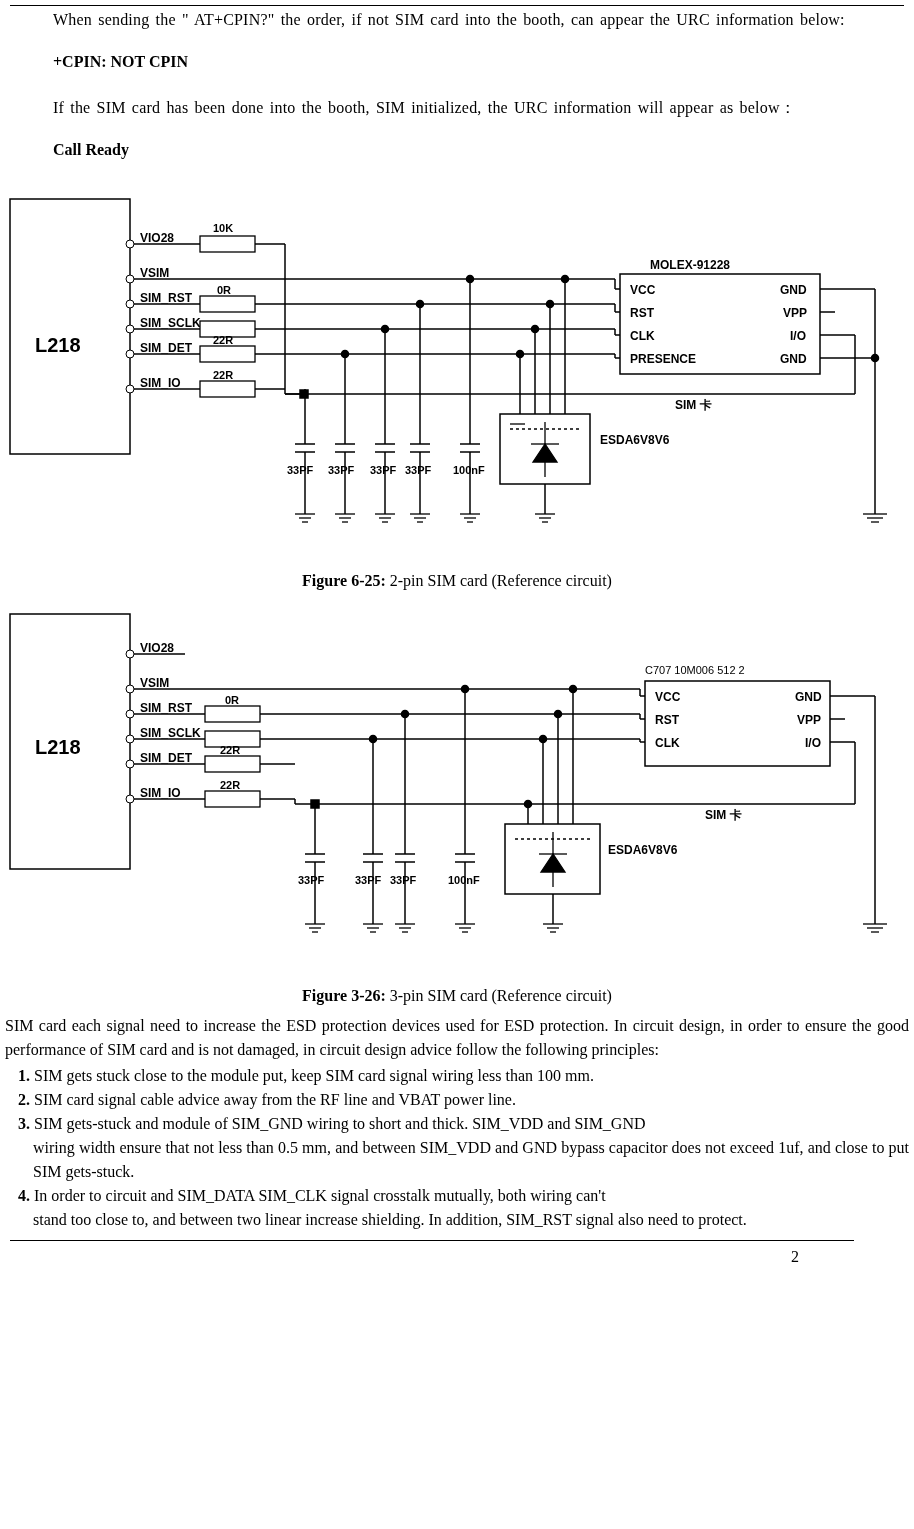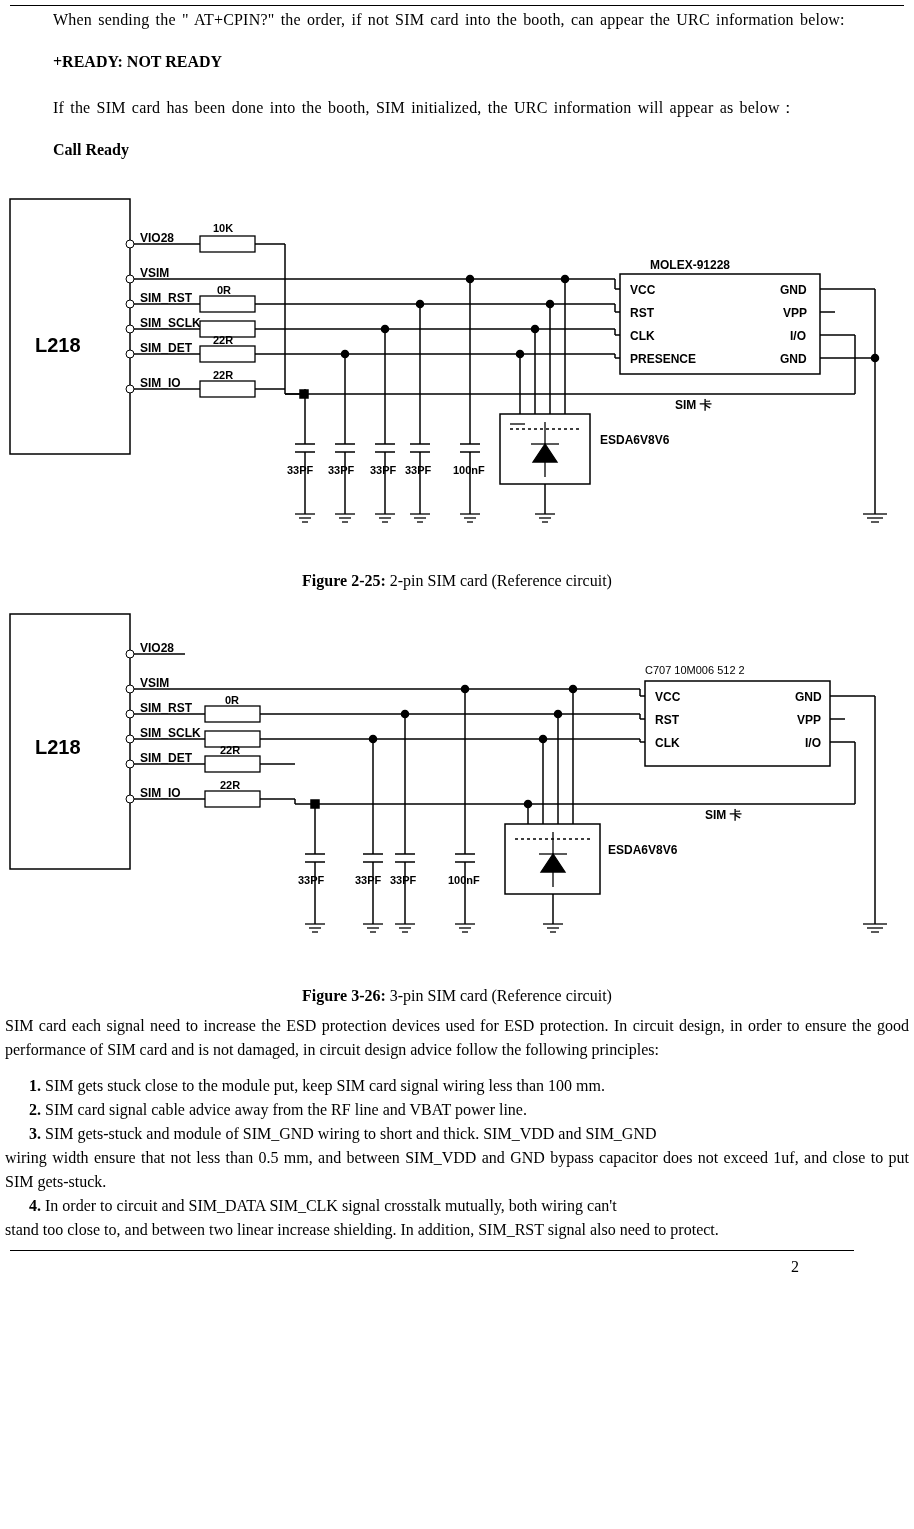--- a/index.html
+++ b/index.html
@@ -24,25 +24,26 @@
     .heading-indent { margin-left: 48px; font-weight: bold; margin-bottom: 22px; }
     .diagram-container {
       width: 100%;
       margin-bottom: 8px;
     }
     .caption {
       text-align: center;
       margin-bottom: 6px;
     }
     .principle {
-      margin-left: 24px;
+      margin-left: 13px;
       text-align: justify;
     }
     .principle-cont {
       text-align: justify;
+      margin-left: 28px;
     }
     .bottom-rule {
       border-top: 1px solid #000;
       margin: 8px 55px 0 5px;
     }
     .page-number {
       text-align: right;
       padding-right: 110px;
       font-size: 16px;
       margin-top: 4px;
@@ -50,21 +51,21 @@
     svg .label { font-family: Arial, sans-serif; font-size: 12px; font-weight: bold; }
     svg .value { font-family: Arial, sans-serif; font-size: 11px; font-weight: bold; }
     svg .chip { font-family: Arial, sans-serif; font-size: 20px; font-weight: bold; }
   </style>
 </head>
 <body>
 
 <div class="top-rule"></div>
 
 <p class="para indent spaced">When sending the " AT+CPIN?" the order, if not SIM card into the booth, can appear the URC information below:</p>
-<p class="heading-indent">+READY: NOT READY</p>
+<p class="heading-indent">+CPIN: NOT CPIN</p>
 <p class="para indent spaced">If the SIM card has been done into the booth, SIM initialized, the URC information will appear as below：</p>
 <p class="heading-indent">Call Ready</p>
 
 <div class="diagram-container">
 <svg width="904" height="370" viewBox="0 0 904 370">
 
   <rect x="5" y="15" width="120" height="255" fill="none" stroke="#000" stroke-width="1.5"></rect>
   <text x="30" y="168" class="chip">L218</text>
 
   <g stroke="#000" fill="#fff">
@@ -249,21 +250,21 @@
         <line x1="-12" y1="0" x2="12" y2="0"></line>
         <line x1="-8" y1="4" x2="8" y2="4"></line>
         <line x1="-4" y1="8" x2="4" y2="8"></line>
       </g>
 
   <text x="670" y="225" class="label">SIM 卡</text>
 </svg>
 </div>
 
 <p class="caption">
-  <span class="bold">Figure 2-25:</span><span> 2-pin SIM card (Reference circuit)</span>
+  <span class="bold">Figure 6-25:</span><span> 2-pin SIM card (Reference circuit)</span>
 </p>
 
 <div class="diagram-container">
 <svg width="904" height="370" viewBox="0 0 904 370">
   <rect x="5" y="15" width="120" height="255" fill="none" stroke="#000" stroke-width="1.5"></rect>
   <text x="30" y="155" class="chip">L218</text>
 
   <g stroke="#000" fill="#fff">
     <circle cx="125" cy="55" r="4"></circle>
         <circle cx="125" cy="90" r="4"></circle>
@@ -420,21 +421,21 @@
       </g>
 
   <text x="700" y="220" class="label">SIM 卡</text>
 </svg>
 </div>
 
 <p class="caption">
   <span class="bold">Figure 3-26:</span><span> 3-pin SIM card (Reference circuit)</span>
 </p>
 
-<p class="para" style="margin-bottom:12px">SIM card each signal need to increase the ESD protection devices used for ESD protection. In circuit design, in order to ensure the good performance of SIM card and is not damaged, in circuit design advice follow the following principles:</p>
+<p class="para" style="margin-bottom:2px">SIM card each signal need to increase the ESD protection devices used for ESD protection. In circuit design, in order to ensure the good performance of SIM card and is not damaged, in circuit design advice follow the following principles:</p>
 
 <p class="principle"><span class="bold">1. </span><span>SIM gets stuck close to the module put, keep SIM card signal wiring less than 100 mm.</span></p>
 <p class="principle"><span class="bold">2. </span><span>SIM card signal cable advice away from the RF line and VBAT power line.</span></p>
 <p class="principle"><span class="bold">3. </span><span>SIM gets-stuck and module of SIM_GND wiring to short and thick. SIM_VDD and SIM_GND</span></p>
 <p class="principle-cont">wiring width ensure that not less than 0.5 mm, and between SIM_VDD and GND bypass capacitor does not exceed 1uf, and close to put SIM gets-stuck.</p>
 <p class="principle"><span class="bold">4. </span><span>In order to circuit and SIM_DATA SIM_CLK signal crosstalk mutually, both wiring can't</span></p>
 <p class="principle-cont">stand too close to, and between two linear increase shielding. In addition, SIM_RST signal also need to protect.</p>
 
 <div class="bottom-rule"></div>
 <div class="page-number">2</div>

